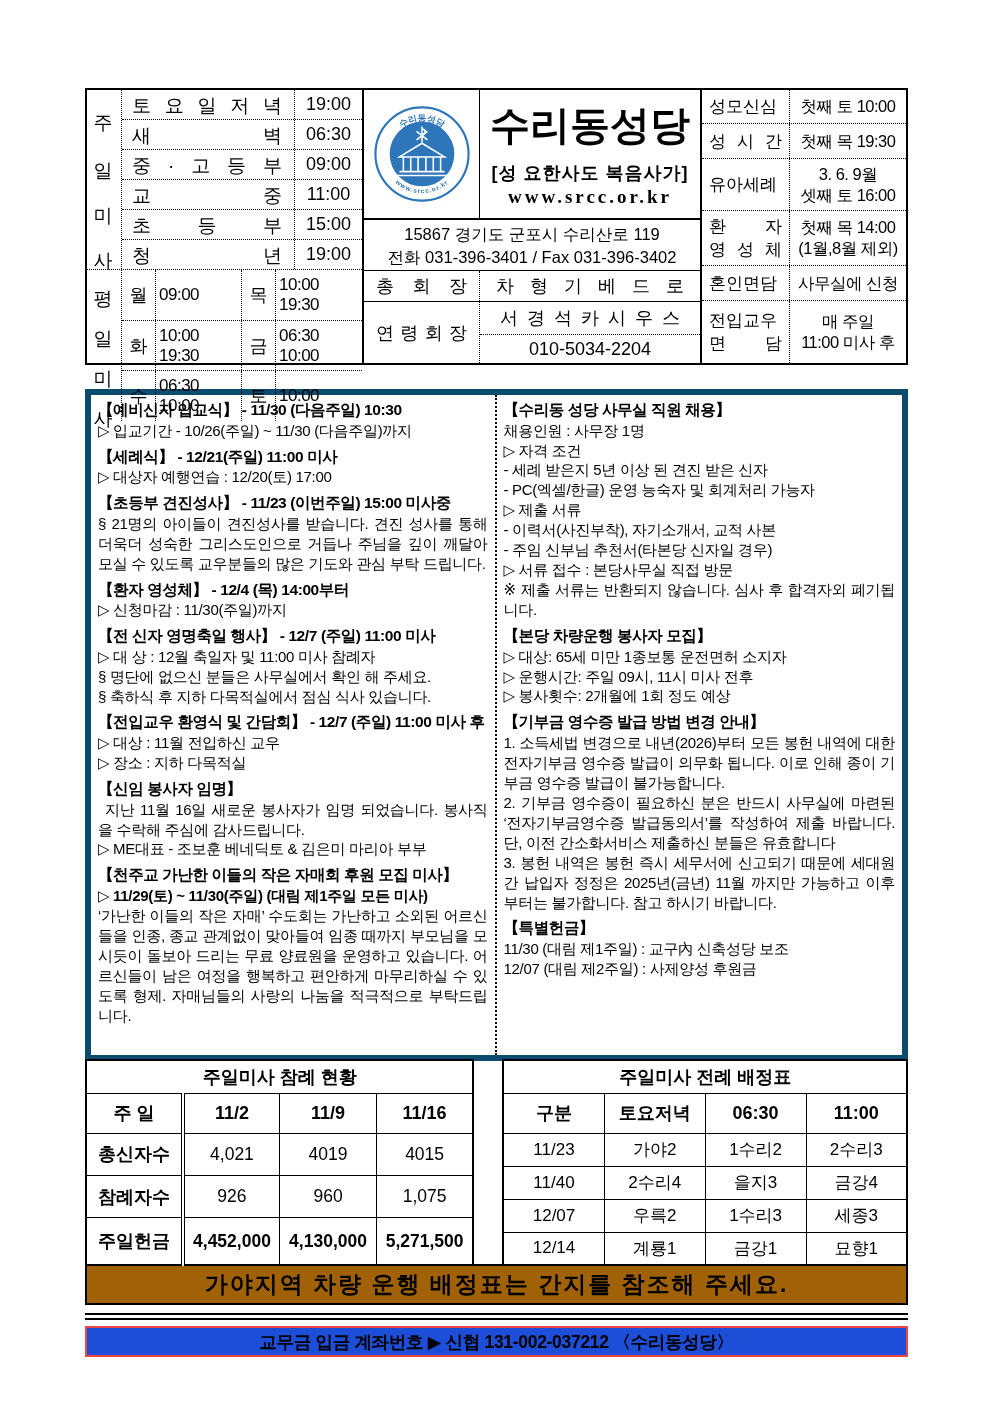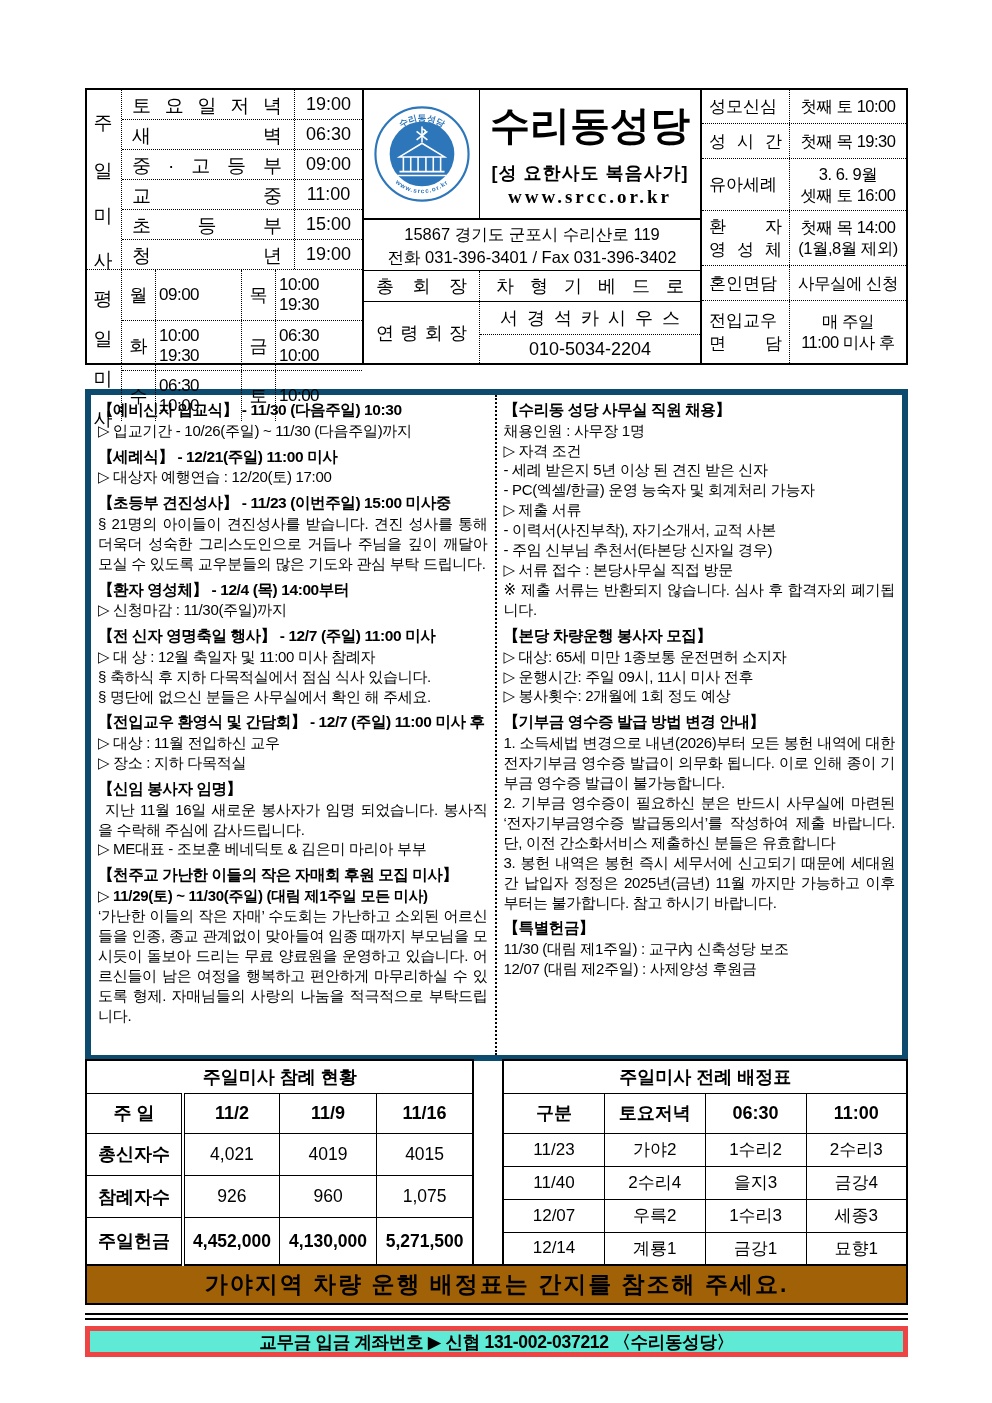--- a/index.html
+++ b/index.html
@@ -92,23 +92,23 @@
   .t-att tr.r3 td { height: 47px; }
   .t-att tr.r3 td { font-weight: 700; }
   .t-lit tr.hd td { height: 40px; font-weight: 700; font-size: 18px; }
   .t-lit tr.dr td { height: 33px; font-size: 17px; }
 
   
   .banner { margin-top: -2px; border: 2px solid #000; height: 41px;
     display: flex; align-items: center; justify-content: center;
     font-size: 23px; font-weight: 800; letter-spacing: 2px; background: #a16207; }
   .dbl-line { margin-top: 8px; height: 7px; border-top: 2px solid #000; border-bottom: 2px solid #000; }
-  .account { margin-top: 6px; border: 5px solid #ef4444; height: 31px;
+  .account { margin-top: 6px; border: 2px solid #ef4444; height: 31px;
     display: flex; align-items: center; justify-content: center;
-    font-size: 17.5px; font-weight: 700; letter-spacing: -0.3px; background: #5eead4; }
+    font-size: 17.5px; font-weight: 700; letter-spacing: -0.3px; background: #1d4ed8; }
 </style>
 </head>
 <body>
 
 <div class="page">
 
   <div class="hdr">
 
     <div class="hdr-left">
       <div class="sun-section">
@@ -295,22 +295,22 @@
       </div>
 
       <div class="sec">
         <div class="sec-title"><span>【환자 영성체】</span><span class="sfx"> - 12/4 (목) 14:00부터</span></div>
         <div class="sec-line">▷ 신청마감 : 11/30(주일)까지</div>
       </div>
 
       <div class="sec">
         <div class="sec-title"><span>【전 신자 영명축일 행사】</span><span class="sfx"> - 12/7 (주일) 11:00 미사</span></div>
         <div class="sec-line">▷ 대 상 : 12월 축일자 및 11:00 미사 참례자</div>
+        <div class="sec-line">§ 명단에 없으신 분들은 사무실에서 확인 해 주세요.</div>
         <div class="sec-line">§ 축하식 후 지하 다목적실에서 점심 식사 있습니다.</div>
-        <div class="sec-line">§ 명단에 없으신 분들은 사무실에서 확인 해 주세요.</div>
       </div>
 
       <div class="sec">
         <div class="sec-title"><span>【전입교우 환영식 및 간담회】</span><span class="sfx"> - 12/7 (주일) 11:00 미사 후</span></div>
         <div class="sec-line">▷ 대상 : 11월 전입하신 교우</div>
         <div class="sec-line">▷ 장소 : 지하 다목적실</div>
       </div>
 
       <div class="sec">
         <div class="sec-title"><span>【신임 봉사자 임명】</span></div>

